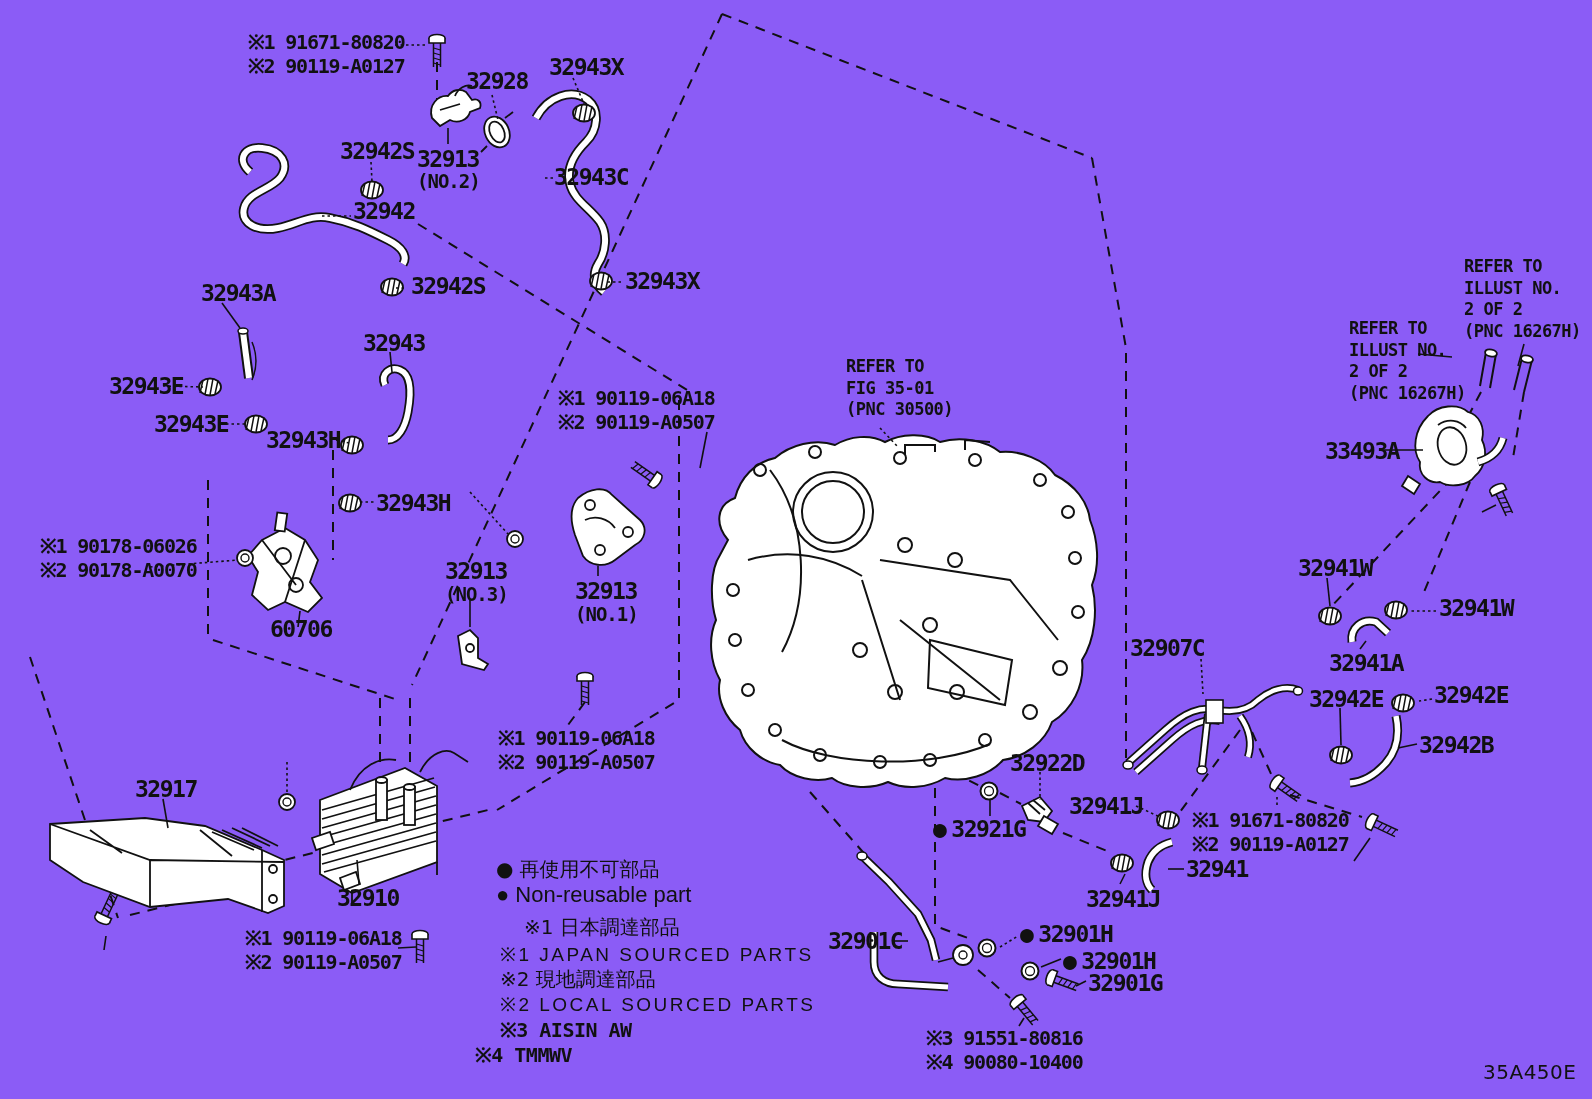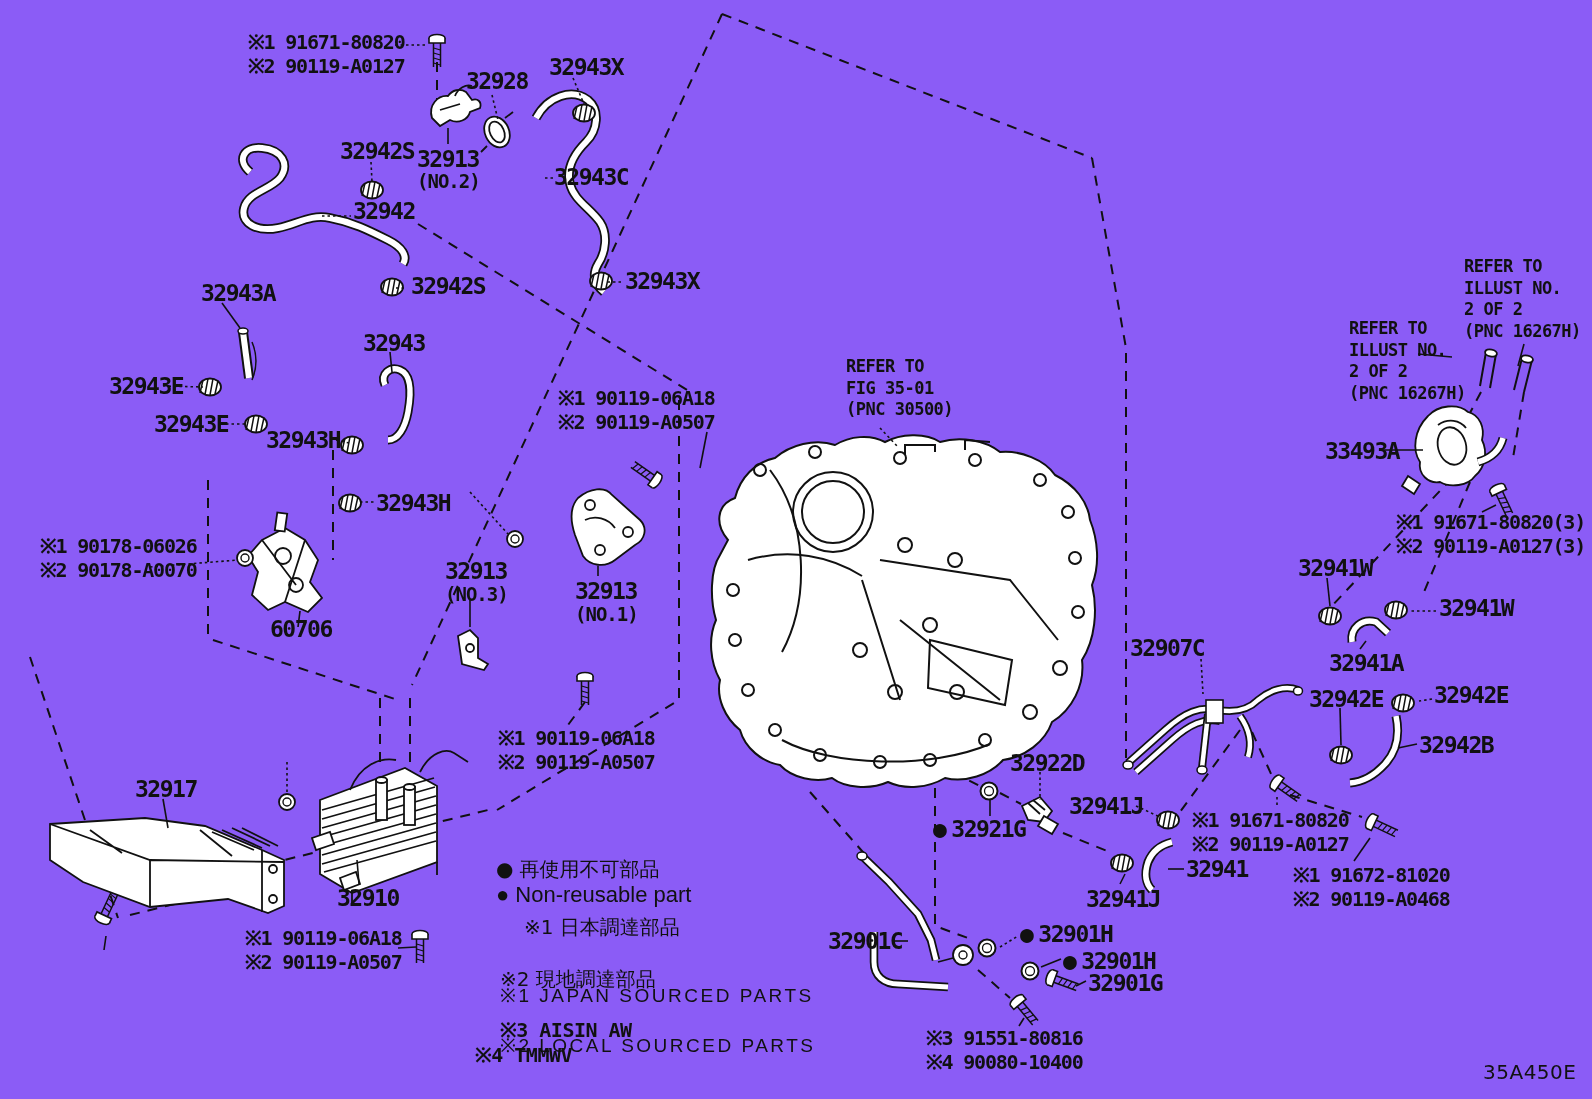--- a/index.html
+++ b/index.html
@@ -7,21 +7,21 @@
          font-family:"DejaVu Sans Mono",monospace;color:#111;}
   #art{position:absolute;left:0;top:0;}
   .lbl{position:absolute;white-space:nowrap;color:#111;}
   .pn{font:bold 23px "DejaVu Sans Mono",monospace;letter-spacing:-1.5px;}
   .sub{font:bold 19px "DejaVu Sans Mono",monospace;letter-spacing:-1px;}
   .note{font:bold 20px "DejaVu Sans Mono",monospace;letter-spacing:-1.2px;line-height:24px;}
   .refer{font:bold 17px "DejaVu Sans Mono",monospace;letter-spacing:-0.5px;line-height:21.5px;}
   .leg-jp{font:20px "DejaVu Sans",sans-serif;}
   .leg-en{font:22px "Liberation Sans",sans-serif;}
   .leg-mono{font:bold 20px "DejaVu Sans Mono",monospace;letter-spacing:-0.5px;}
-  .leg-sp{font:19px "Liberation Sans",sans-serif;letter-spacing:2.5px;margin-top:41px;}
+  .leg-sp{font:19px "Liberation Sans",sans-serif;letter-spacing:2.5px;}
   .figcode{font:20px "DejaVu Sans",sans-serif;letter-spacing:0.5px;}
   .bullet{margin-right:6px;}
 </style>
 </head>
 <body>
 
 <div id="stage">
 
 <svg id="art" width="1592" height="1099" viewBox="0 0 1592 1099">
   <defs>
@@ -322,39 +322,31 @@
       <div>※2 90119-A0127</div>
     </div>
   <div class="lbl note" style="left:558px;top:386px">
       <div>※1 90119-06A18</div>
       <div>※2 90119-A0507</div>
     </div>
   <div class="lbl note" style="left:40px;top:534px">
       <div>※1 90178-06026</div>
       <div>※2 90178-A0070</div>
     </div>
-  <div class="lbl note" style="left:1396px;top:510px">
-      <div>※1 91671-80820(3)</div>
-      <div>※2 90119-A0127(3)</div>
-    </div>
   <div class="lbl note" style="left:498px;top:726px">
       <div>※1 90119-06A18</div>
       <div>※2 90119-A0507</div>
     </div>
   <div class="lbl note" style="left:245px;top:926px">
       <div>※1 90119-06A18</div>
       <div>※2 90119-A0507</div>
     </div>
   <div class="lbl note" style="left:1192px;top:808px">
       <div>※1 91671-80820</div>
       <div>※2 90119-A0127</div>
-    </div>
-  <div class="lbl note" style="left:1293px;top:863px">
-      <div>※1 91672-81020</div>
-      <div>※2 90119-A0468</div>
     </div>
   <div class="lbl note" style="left:926px;top:1026px">
       <div>※3 91551-80816</div>
       <div>※4 90080-10400</div>
     </div>
 
   <div class="lbl pn" style="left:466px;top:68px">32928</div>
   <div class="lbl pn" style="left:549px;top:54px">32943X</div>
   <div class="lbl pn" style="left:340px;top:138px">32942S</div>
   <div class="lbl pn" style="left:417px;top:146px">32913</div>

